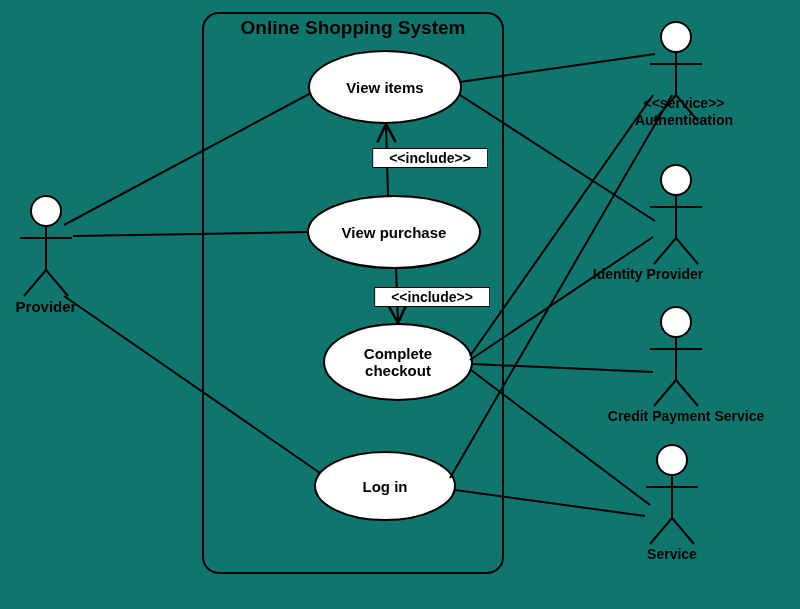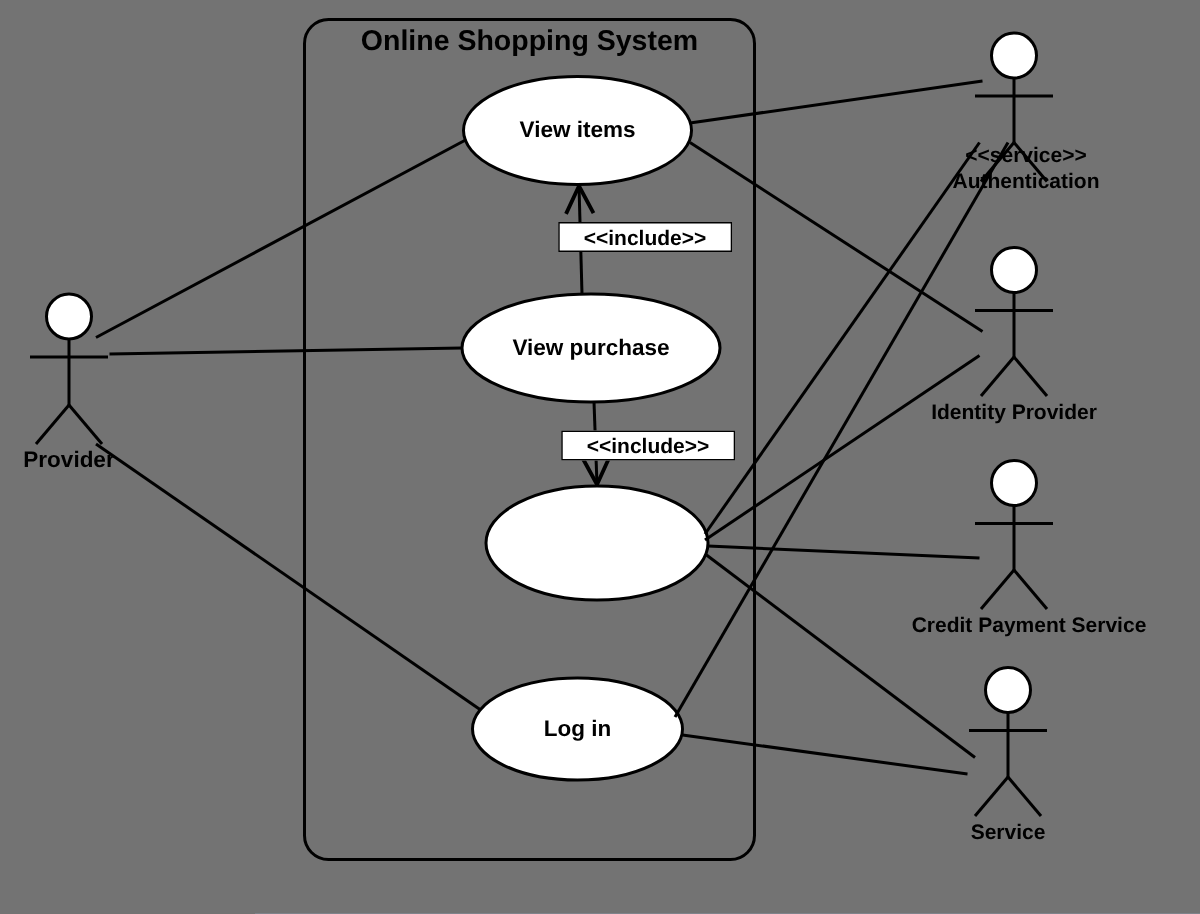--- a/index.html
+++ b/index.html
@@ -1,17 +1,17 @@
 <!DOCTYPE html>
 <html><head>
 <meta charset="utf-8">
 <style>
   html,body{margin:0;padding:0;}
   body{background:#a6b7d8;font-family:Verdana,Geneva,sans-serif;}
-  #stage{position:relative;width:800px;height:609px;background:#737373;}
+  #stage{position:relative;width:800px;height:609px;background:#0f766e;}
   svg{position:absolute;top:0;left:0;}
   .lbl{position:absolute;font-weight:bold;font-size:15px;color:#000;white-space:nowrap;}
   .lbl.center{transform:translate(-50%,-50%);text-align:center;}
   .lbl.topc{transform:translate(-50%,0);text-align:center;}
   .lbl.small{font-size:14px;}
   .title{position:absolute;font-weight:bold;font-size:19px;color:#000;transform:translate(-50%,0);}
   .inclbl{position:absolute;background:#fff;border:1px solid #000;font-weight:bold;font-size:14px;padding:1px 16px;transform:translate(-50%,-50%);white-space:nowrap;}
   .stereo{position:absolute;font-weight:bold;font-size:14px;white-space:nowrap;transform:translate(-50%,0);}
 </style>
 </head>
@@ -87,25 +87,27 @@
     <line x1="672" y1="518" x2="650" y2="544" fill="none"></line>
     <line x1="672" y1="518" x2="694" y2="544" fill="none"></line>
   </g>
 
 </svg>
 
 <div class="title" style="left:353px;top:17px;">Online Shopping System</div>
 
 <div class="lbl center" style="left:385px;top:87px;">View items</div>
 <div class="lbl center" style="left:394px;top:232px;">View purchase</div>
+<div class="lbl center" style="left:398px;top:362px;white-space:pre;line-height:1.15;">Complete
+checkout</div>
 <div class="lbl center" style="left:385px;top:486px;">Log in</div>
 
 <div class="lbl topc" style="left:46px;top:298px;">Provider</div>
 <div class="stereo" style="left:684px;top:95px;">&lt;&lt;service&gt;&gt;</div>
 <div class="lbl topc small" style="left:684px;top:112px;">Authentication</div>
-<div class="lbl topc small" style="left:676px;top:266px;">Identity Provider</div>
+<div class="lbl topc small" style="left:648px;top:266px;">Identity Provider</div>
 <div class="lbl topc small" style="left:686px;top:408px;">Credit Payment Service</div>
 <div class="lbl topc small" style="left:672px;top:546px;">Service</div>
 
 <div class="inclbl" style="left:430px;top:158px;">&lt;&lt;include&gt;&gt;</div>
 <div class="inclbl" style="left:432px;top:297px;">&lt;&lt;include&gt;&gt;</div>
 
 </div>
 
 </body></html>

